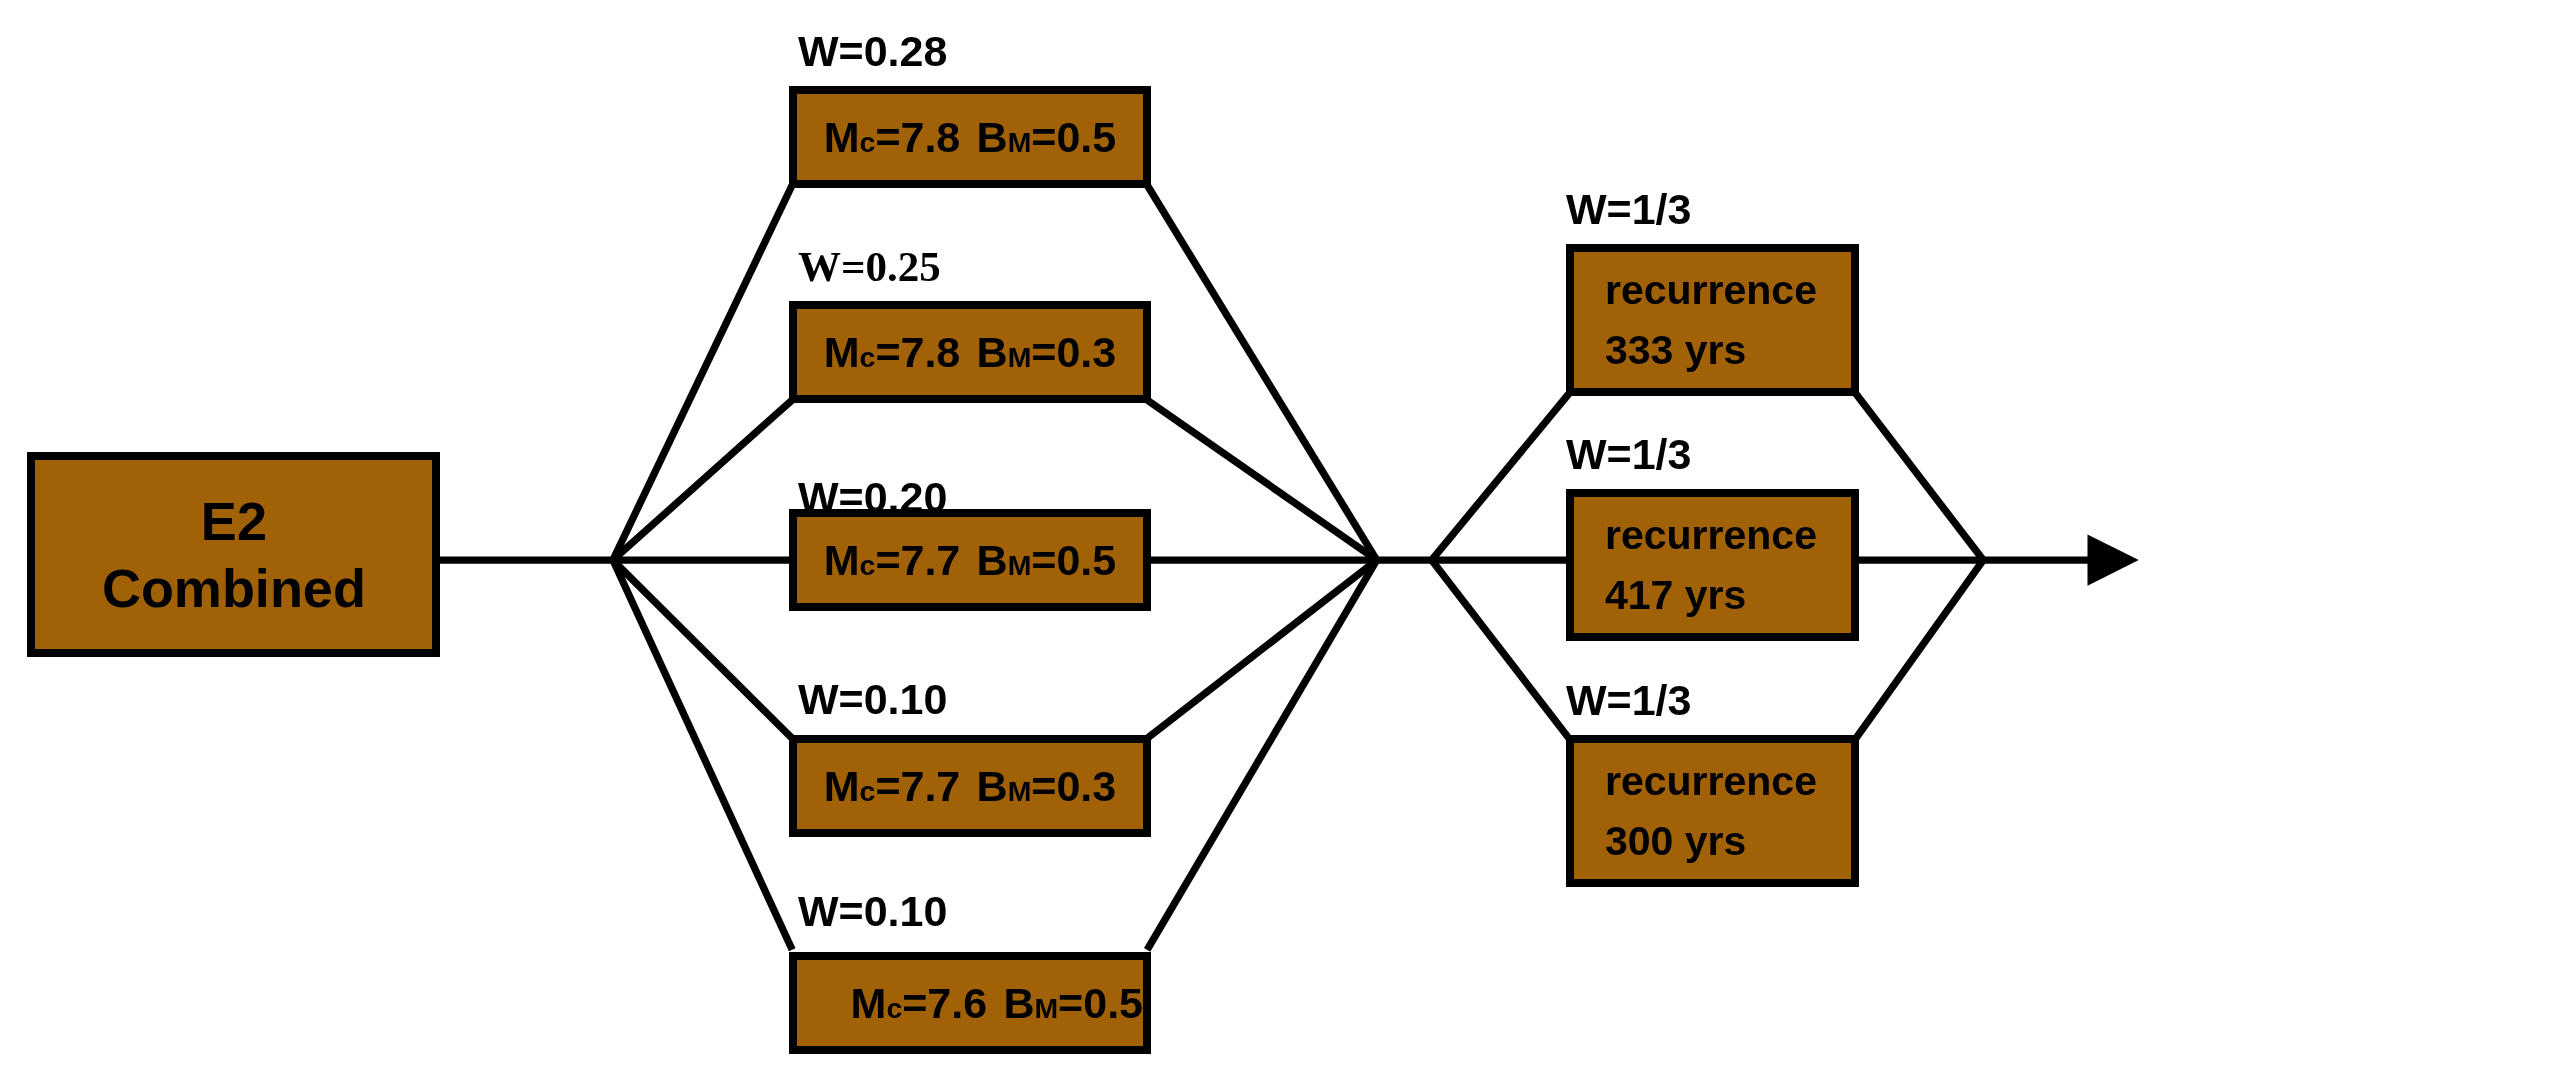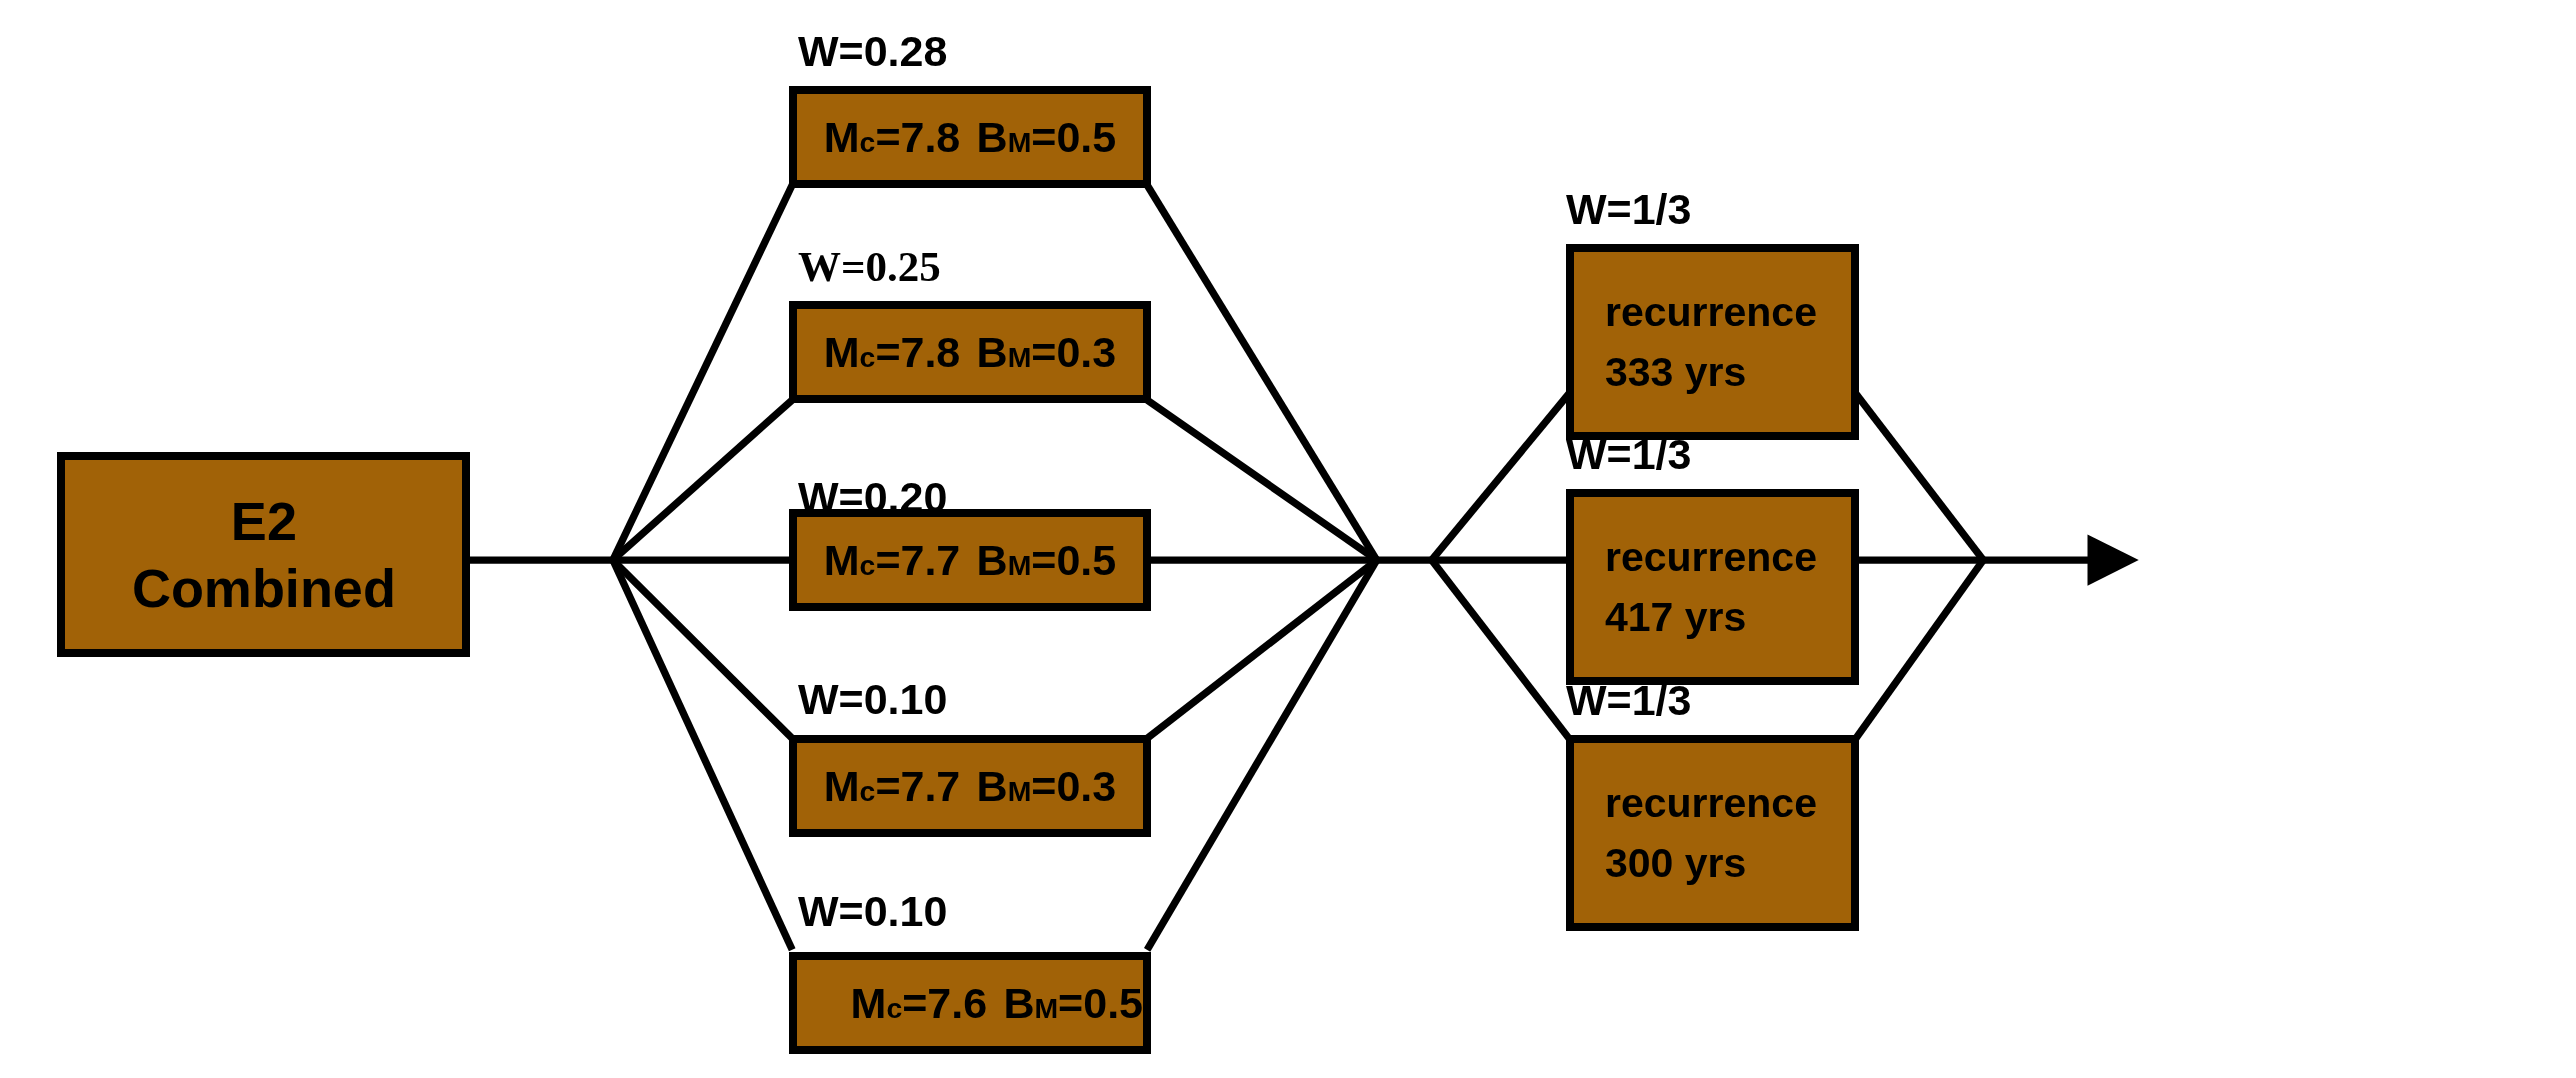--- a/index.html
+++ b/index.html
@@ -30,38 +30,37 @@
     align-items: center;
     justify-content: center;
     font-weight: 700;
   }
   .source-box {
     left: 27.4px; top: 452px; width: 413px; height: 205px;
     flex-direction: column;
     font-size: 54px;
     line-height: 1.23;
     text-align: center;
-    margin-left: 30px;
   }
   .output-box {
     left: 2136px; top: 423px; width: 399px; height: 267px;
     flex-direction: column;
     font-size: 52px;
     line-height: 1.26;
     text-align: center;
   }
   .branch-box {
     left: 789px; width: 362px; height: 102px;
     font-size: 43px;
     white-space: nowrap;
   }
   .branch-box .gap { display: inline-block; width: 0.38em; }
   .sub { font-size: 0.66em; }
   .rec-box {
-    left: 1566px; width: 293px; height: 196px;
+    left: 1566px; width: 293px; height: 152px;
     flex-direction: column;
     align-items: flex-start;
     justify-content: center;
     padding-left: 31px;
     font-size: 41px;
     line-height: 1.47;
   }
   .wlabel {
     position: absolute;
     font-weight: 700;

